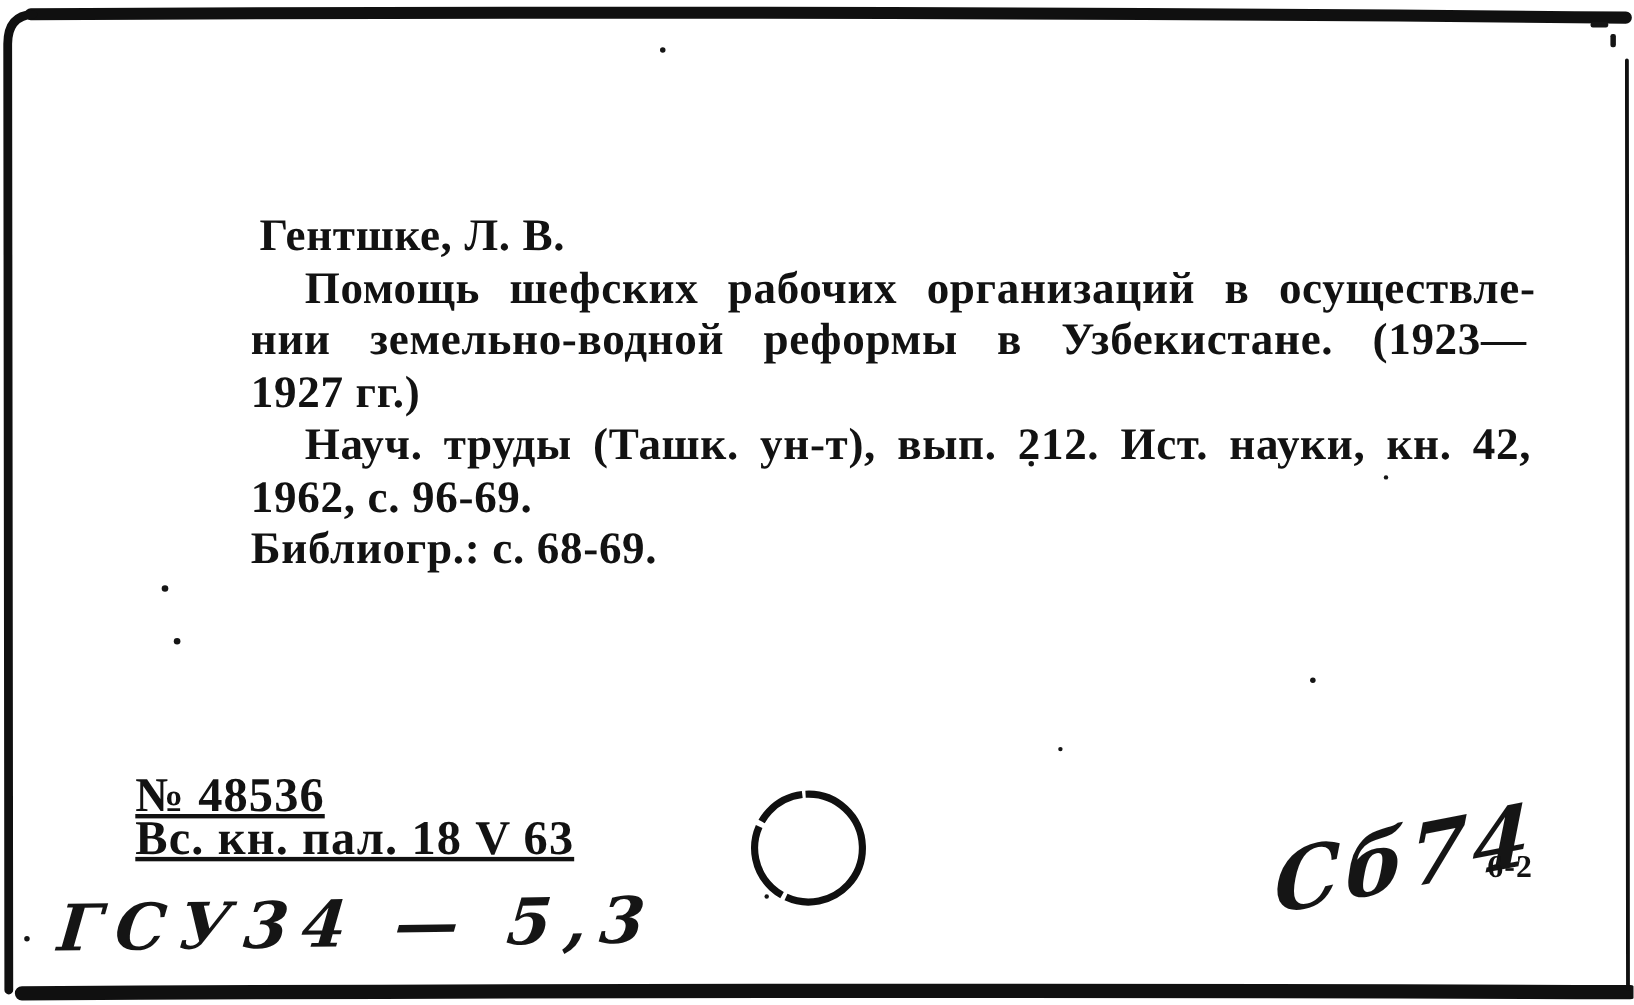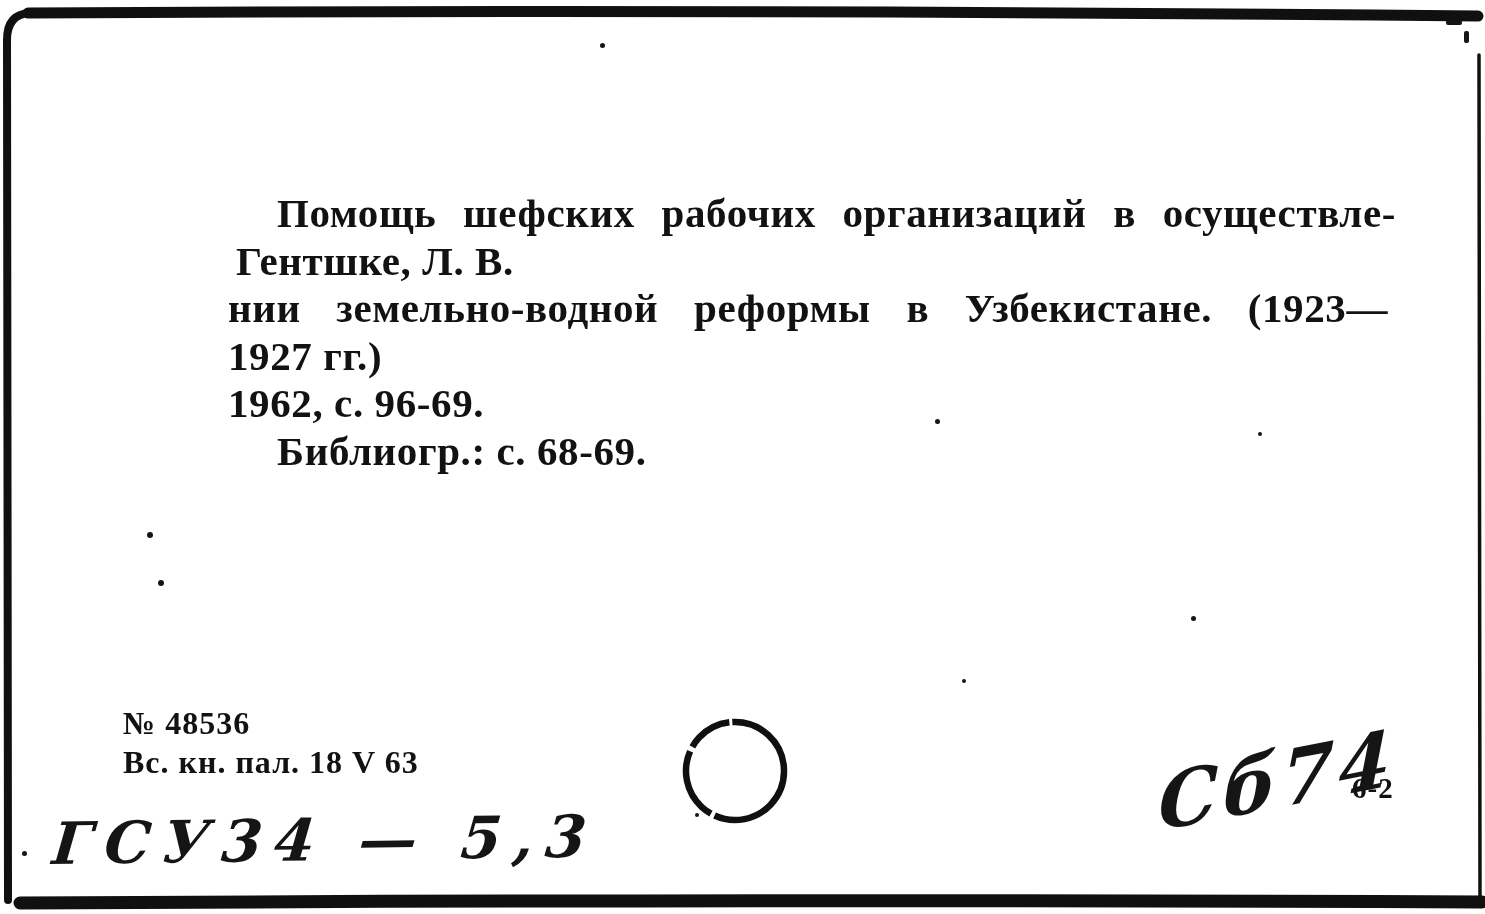--- a/index.html
+++ b/index.html
@@ -36,31 +36,32 @@
   .entry .line { white-space: nowrap; }
   .entry .just {
     white-space: normal;
     text-align: justify;
     text-align-last: justify;
   }
   .l-author { margin-left: 8px; font-weight: 700; }
   .l-t1 { margin-left: 49px; width: 1119px; }
   .l-t2 { width: 1160px; }
   .l-src1 { margin-left: 49px; width: 1115px; }
-  .l-bib { margin-left: 49px; }
+  .l-bib { }
   
   .registration {
     position: absolute;
     left: 123px;
     top: 704px;
-    font-size: 32px;
+    font-size: 44px;
     line-height: 38.5px;
     letter-spacing: 1px;
     color: #121212;
     font-weight: 600;
+    text-decoration: underline;
   }
   .registration div { white-space: nowrap; }
   
   .hole {
     position: absolute;
     left: 678px;
     top: 715px;
     width: 114px;
     height: 112px;
   }
@@ -115,24 +116,25 @@
 <body>
 
 <svg class="frame-svg" viewBox="0 0 1485 914" aria-hidden="true">
   <path d="M28 13 Q 740 9 1478 16" stroke="#101010" stroke-width="11" fill="none" stroke-linecap="round"></path>
   <path d="M8 900 L7 40 Q7 14 30 13" stroke="#101010" stroke-width="8" fill="none" stroke-linecap="round"></path>
   <path d="M20 903 Q 750 899 1482 902" stroke="#101010" stroke-width="13" fill="none" stroke-linecap="round"></path>
   <path d="M1479 55 L1480 899" stroke="#101010" stroke-width="3.5" fill="none" stroke-linecap="round"></path>
 </svg>
 
 <div class="entry">
+  <div class="line l-author">Гентшке, Л. В.</div>
   <div class="line just l-t1">Помощь шефских рабочих организаций в осуществле-</div>
-  <div class="line l-author">Гентшке, Л. В.</div>
   <div class="line just l-t2">нии земельно-водной реформы в Узбекистане. (1923—</div>
   <div class="line">1927 гг.)</div>
+  <div class="line just l-src1">Науч. труды (Ташк. ун-т), вып. 212. Ист. науки, кн. 42,</div>
   <div class="line">1962, с. 96-69.</div>
   <div class="line l-bib">Библиогр.: с. 68-69.</div>
 </div>
 
 <div class="registration">
   <div>№ 48536</div>
   <div>Вс. кн. пал. 18 V 63</div>
 </div>
 
 <svg class="hole" viewBox="0 0 114 112" aria-hidden="true">

